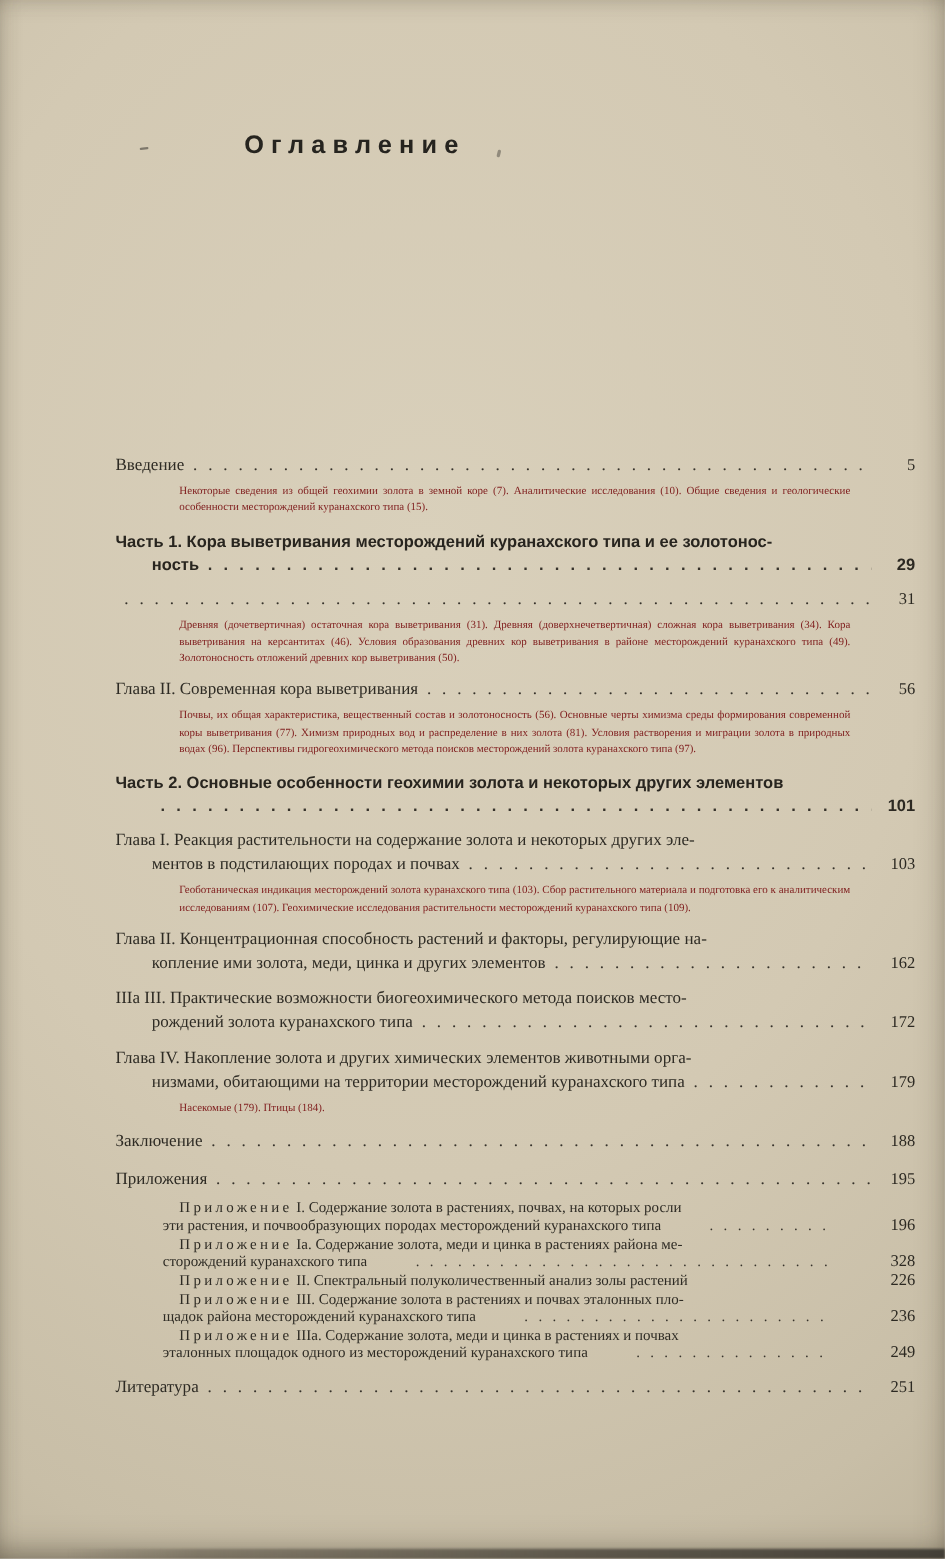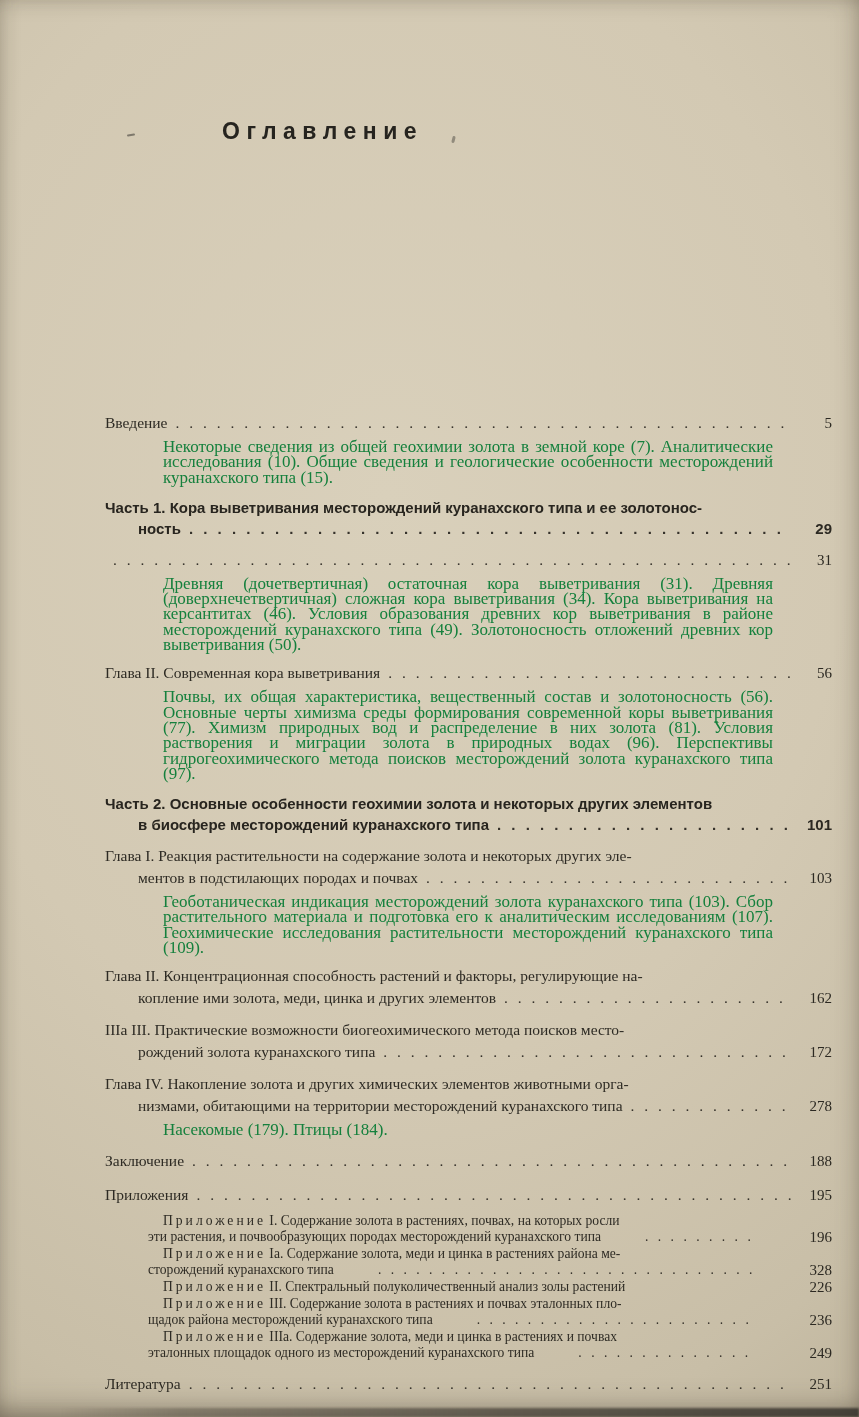--- a/index.html
+++ b/index.html
@@ -54,22 +54,22 @@
     white-space: nowrap; letter-spacing: 3px;
     margin: 0 10px 0 8px; color: #36322b;
   }
   .pagenum {
     flex: 0 0 auto; min-width: 30px; text-align: right;
     font-size: 15px; color: #2c2922;
   }
 
   .note {
     margin: 5px 0 1px 58px; width: 610px;
-    font-size: 17px; line-height: 15.3px;
-    text-align: justify; color: #15803d;
+    font-size: 10px; line-height: 15.3px;
+    text-align: justify; color: #7f1d1d;
   }
 
   .artifact { position: absolute; background: #5a564d; border-radius: 1px; }
   .artifact-dash  { left: 127px; top: 134px; width: 8px; height: 2px; transform: rotate(-8deg); opacity:.7; }
   .artifact-comma { left: 452px; top: 136px; width: 3px; height: 7px; transform: rotate(14deg); border-radius: 2px; opacity:.55; }
 
   .bottom-shadow {
     position: absolute; left: 60px; right: 0; bottom: 0; height: 9px;
     background: linear-gradient(to right,
       rgba(70,64,54,0) 0%, rgba(70,64,54,.35) 15%,
@@ -112,21 +112,20 @@
         <div class="line end">
           <span class="label">Глава II. Современная кора выветривания</span>
           <span class="dots">. . . . . . . . . . . . . . . . . . . . . . . . . . . . . . . . . . . . . . . . . . . . . . . . . . . . . . . . . . . .</span>
           <span class="pagenum">56</span>
         </div>
       </div>
       <div class="note">Почвы, их общая характеристика, вещественный состав и золотоносность (56). Основные черты химизма среды формирования современной коры выветривания (77). Химизм природных вод и распределение в них золота (81). Условия растворения и миграции золота в природных водах (96). Перспективы гидрогеохимического метода поисков месторождений золота куранахского типа (97).</div>
       <div class="entry part">
         <div class="line"><span class="label">Часть 2. Основные особенности геохимии золота и некоторых других элементов</span></div>
         <div class="line cont end">
-          <span class="label">в биосфере месторождений куранахского типа</span>
           <span class="dots">. . . . . . . . . . . . . . . . . . . . . . . . . . . . . . . . . . . . . . . . . . . . . . . . . . . . . . . . . . . .</span>
           <span class="pagenum">101</span>
         </div>
       </div>
       <div class="entry chapter">
         <div class="line"><span class="label">Глава I. Реакция растительности на содержание золота и некоторых других эле-</span></div>
         <div class="line cont end">
           <span class="label">ментов в подстилающих породах и почвах</span>
           <span class="dots">. . . . . . . . . . . . . . . . . . . . . . . . . . . . . . . . . . . . . . . . . . . . . . . . . . . . . . . . . . . .</span>
           <span class="pagenum">103</span>
@@ -147,21 +146,21 @@
           <span class="label">рождений золота куранахского типа</span>
           <span class="dots">. . . . . . . . . . . . . . . . . . . . . . . . . . . . . . . . . . . . . . . . . . . . . . . . . . . . . . . . . . . .</span>
           <span class="pagenum">172</span>
         </div>
       </div>
       <div class="entry chapter">
         <div class="line"><span class="label">Глава IV. Накопление золота и других химических элементов животными орга-</span></div>
         <div class="line cont end">
           <span class="label">низмами, обитающими на территории месторождений куранахского типа</span>
           <span class="dots">. . . . . . . . . . . . . . . . . . . . . . . . . . . . . . . . . . . . . . . . . . . . . . . . . . . . . . . . . . . .</span>
-          <span class="pagenum">278</span>
+          <span class="pagenum">179</span>
         </div>
       </div>
       <div class="note">Насекомые (179). Птицы (184).</div>
       <div class="entry main">
         <div class="line end">
           <span class="label">Заключение</span>
           <span class="dots">. . . . . . . . . . . . . . . . . . . . . . . . . . . . . . . . . . . . . . . . . . . . . . . . . . . . . . . . . . . .</span>
           <span class="pagenum">188</span>
         </div>
       </div>

